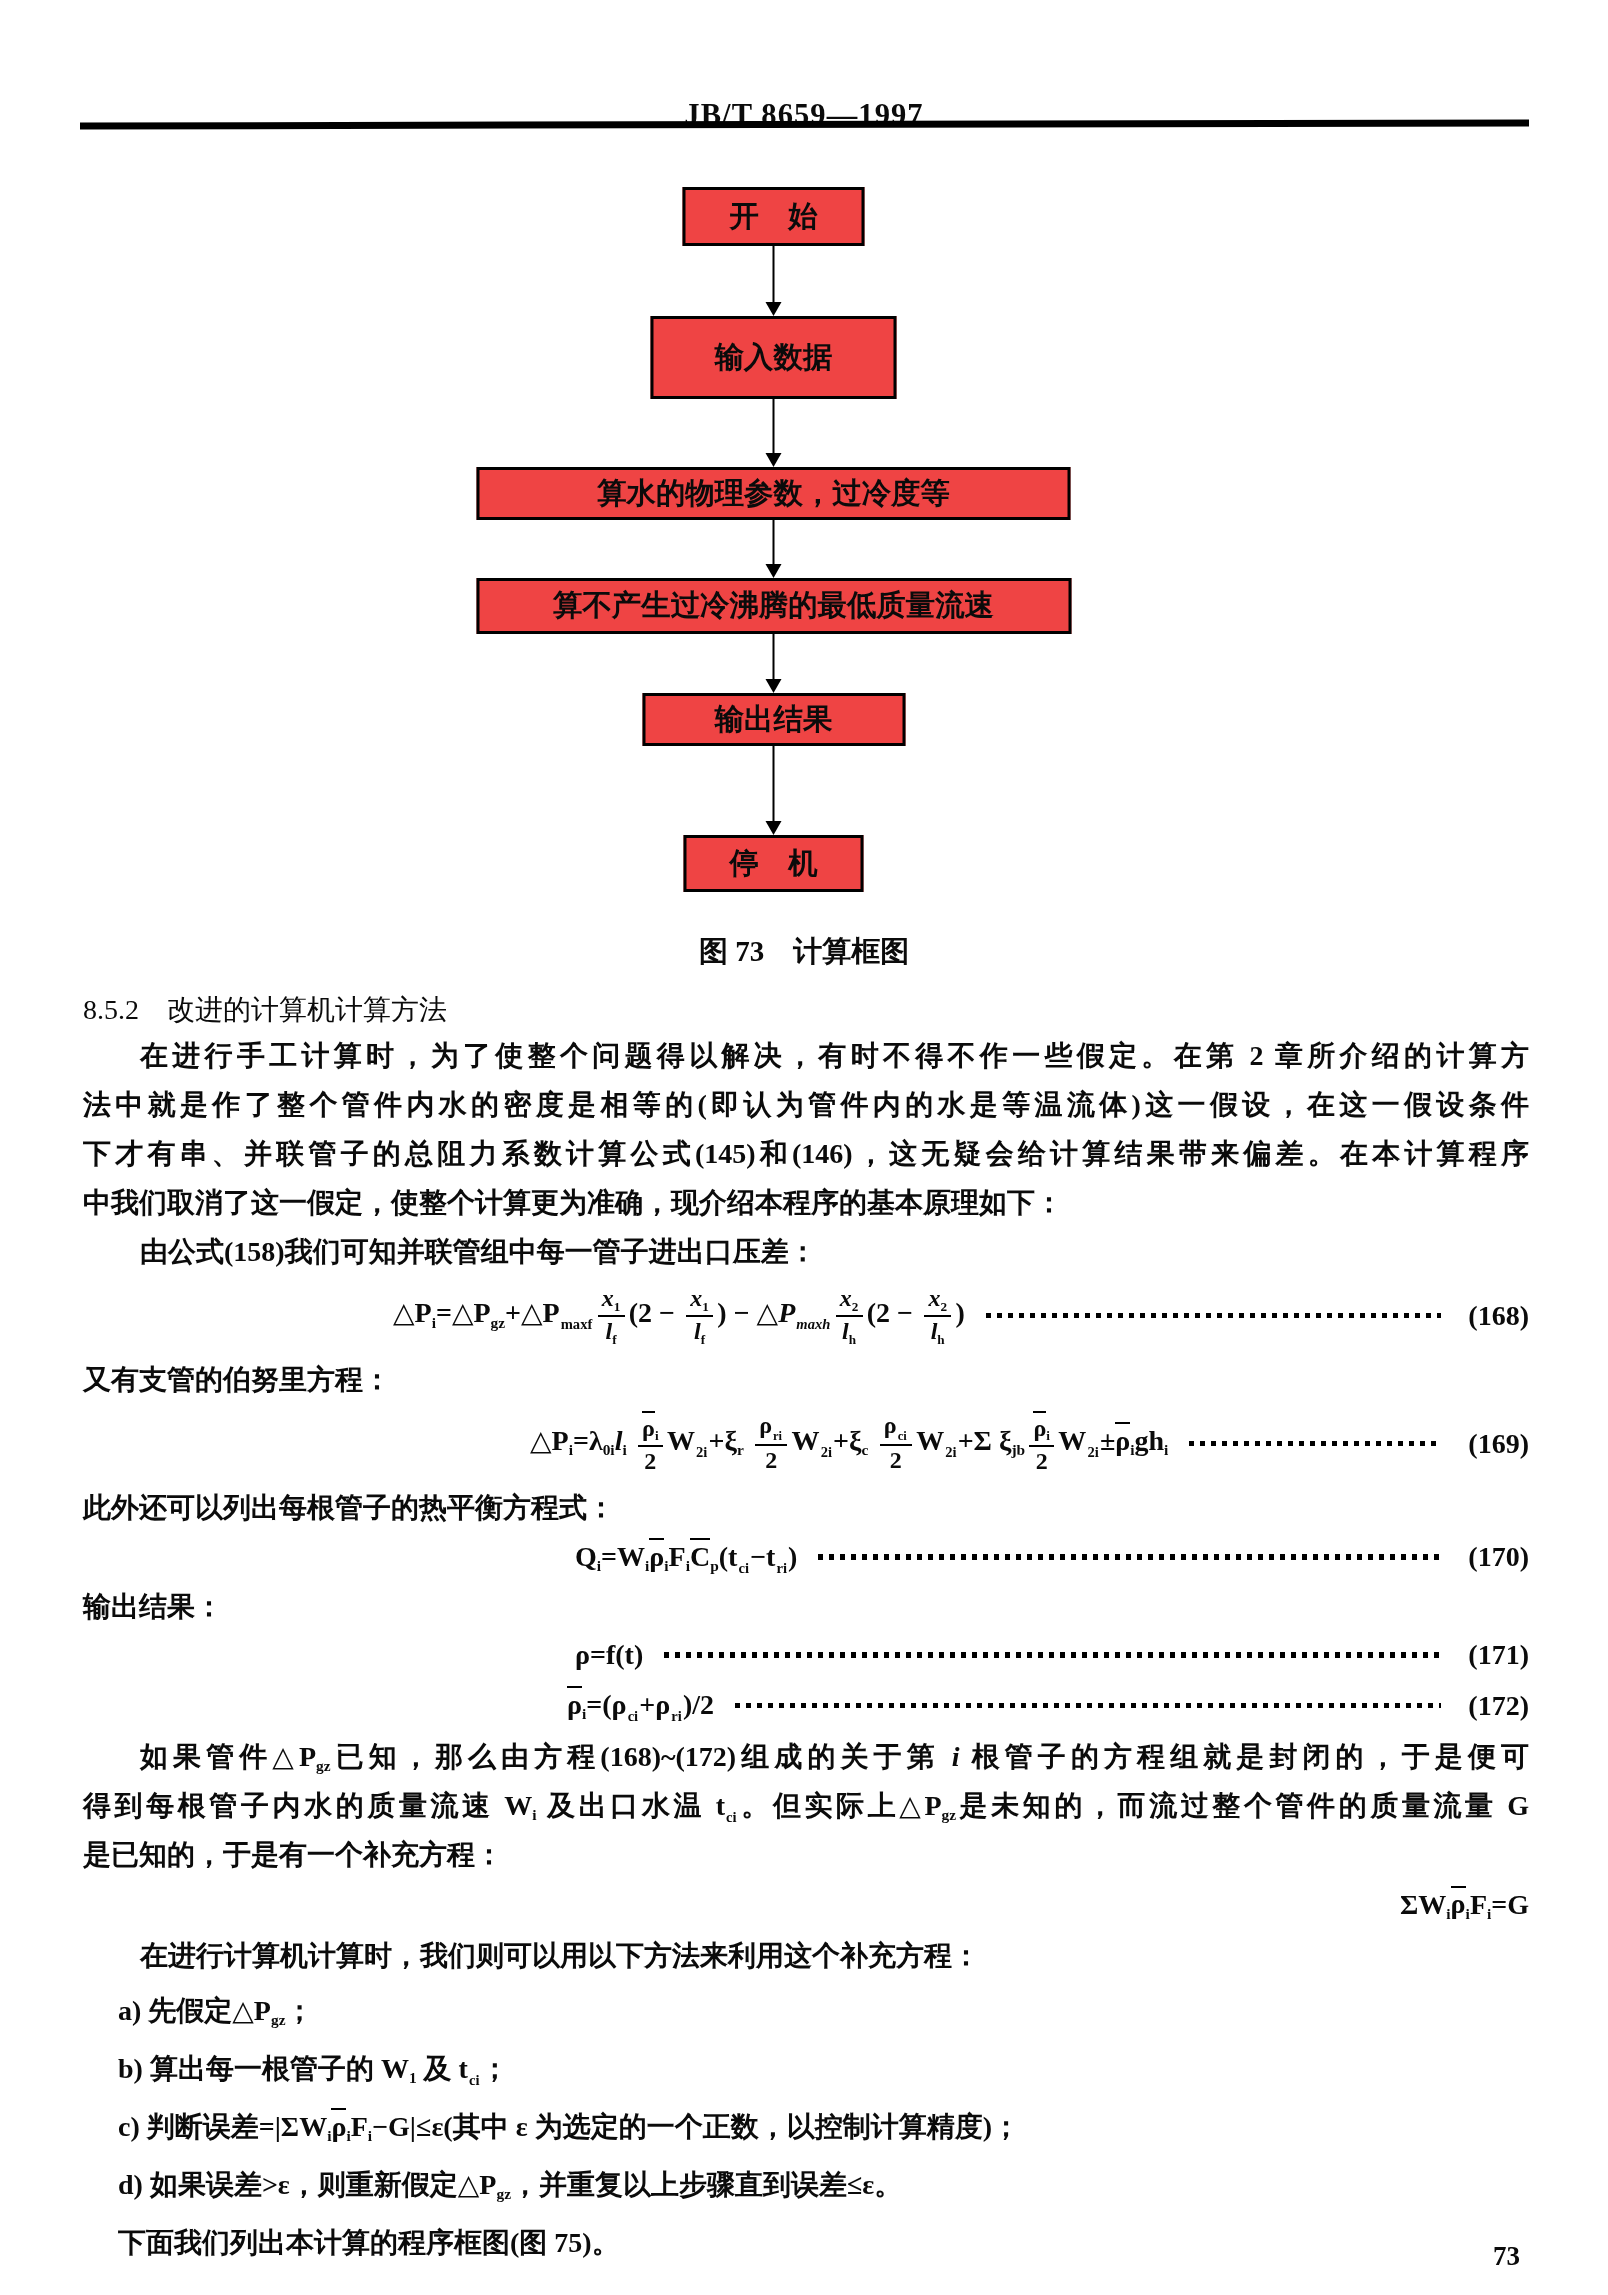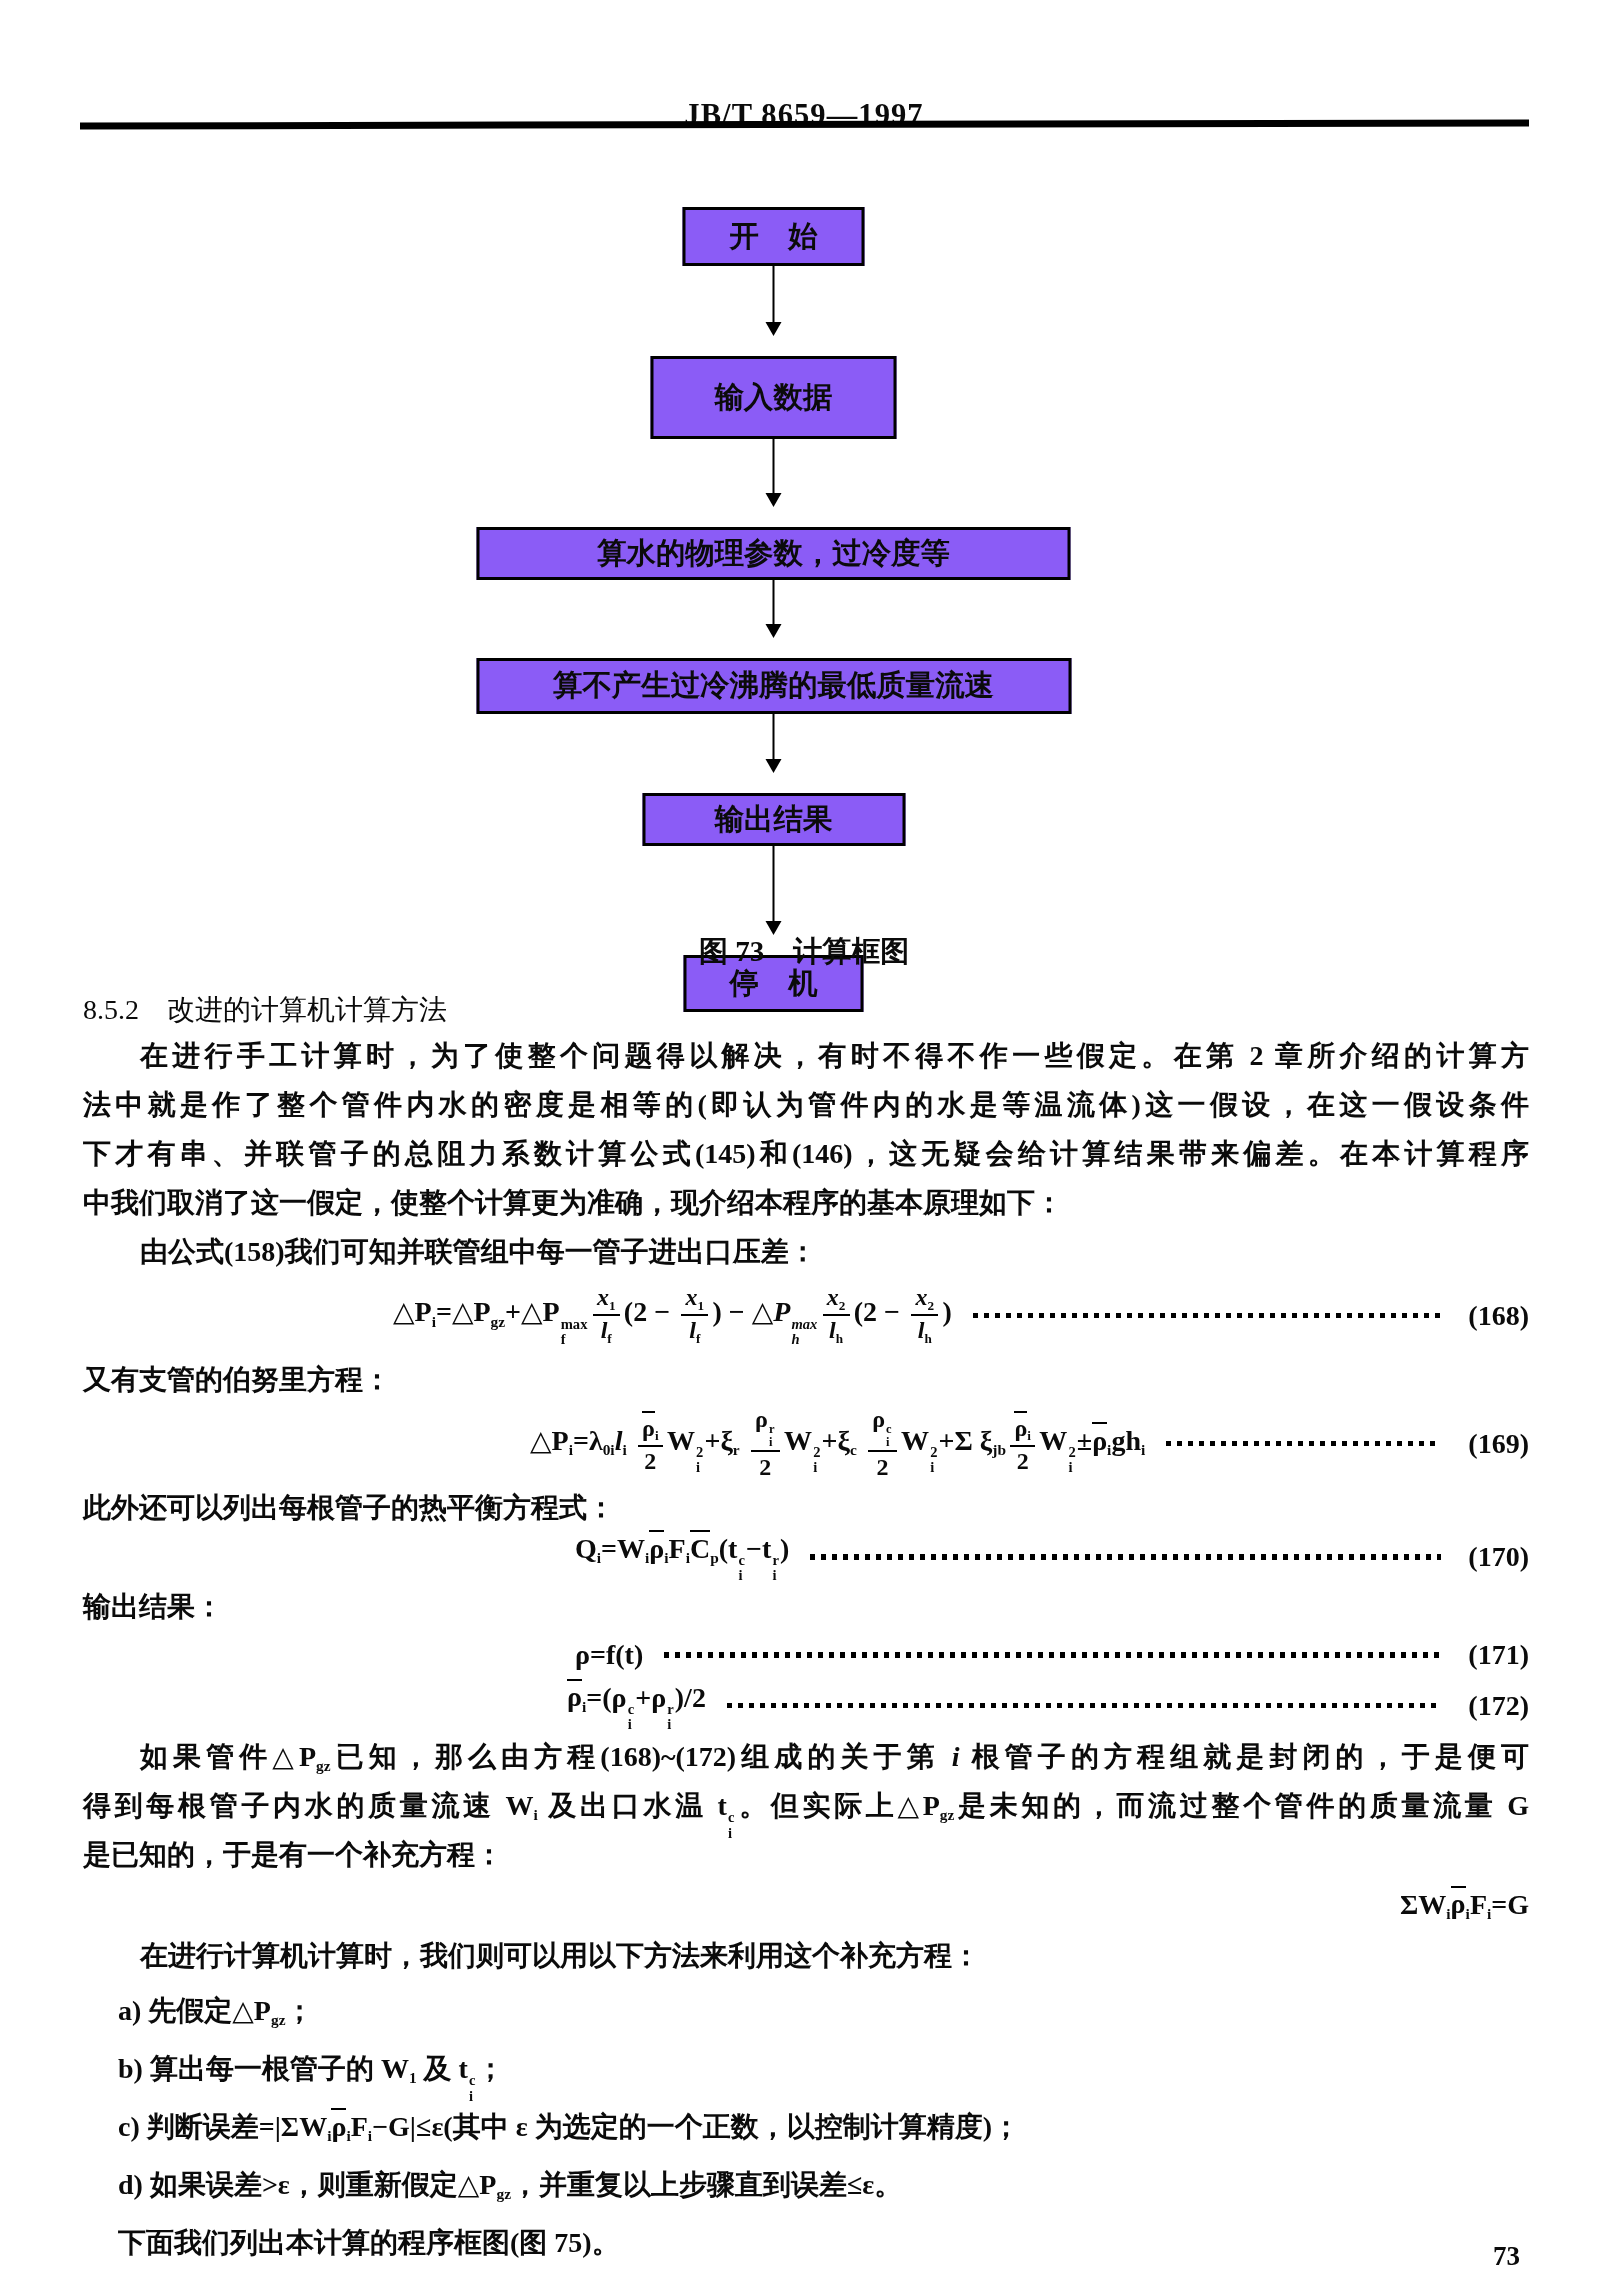--- a/index.html
+++ b/index.html
@@ -12,23 +12,23 @@
   }
   
   .hdr { position:absolute; top:98px; left:0; width:100%;
          text-align:center; font-weight:700; font-size:30.5px; letter-spacing:1.1px; }
   .rule { position:absolute; top:121px; left:80px; width:1449px; height:6.8px;
           background:#000; transform:rotate(-0.12deg); }
   
   .flow { position:absolute; top:187px; left:0; right:0;
           display:flex; flex-direction:column; align-items:center;
           transform:translateX(-30.5px); }
-  .fbox { border:3.2px solid #000; background:#8b5cf6; box-sizing:border-box;
+  .fbox { border:3.2px solid #000; background:#ef4444; box-sizing:border-box;
           display:flex; align-items:center; justify-content:center;
-          font-weight:700; font-size:29.4px; white-space:nowrap;margin-top:20px; }
+          font-weight:700; font-size:29.4px; white-space:nowrap; }
   .b1 { width:182px;  height:59px; }
   .b2 { width:246px;  height:83px; border-width:3.7px; }
   .b3 { width:594px; height:53px; }
   .b4 { width:595px; height:56px; border-width:3.7px; }
   .b5 { width:263px;  height:53px; }
   .b6 { width:180px;  height:57px; }
   .gap { display:flex; flex-direction:column; align-items:center; }
   .g1 { height:70px; } .g2 { height:68px; } .g3 { height:58px; }
   .g4 { height:59px; } .g5 { height:89px; }
   .shaft { flex:1; width:2.1px; background:#000; }
@@ -57,22 +57,22 @@
   .e171 { height:48px;  padding-left:492px; }
   .e172 { height:53px; padding-left:484px; }
   .esupp { height:50px; justify-content:flex-end; }
   
   sub { font-size:0.55em; vertical-align:-0.35em; }
   i { font-family:"Liberation Serif","DejaVu Serif",serif; font-style:italic; }
   .frac { display:inline-flex; flex-direction:column; vertical-align:middle;
           text-align:center; margin:0 4.2px; font-size:24px; line-height:1.15; }
   .fn { border-bottom:2.1px solid #000; padding:0 4.2px 1.1px; }
   .fd { padding-top:1.1px; }
-  .stk { display:inline-flex; flex-direction:column; vertical-align:-0.5em;
-         font-size:0.52em; line-height:1.05; margin:0 1.1px; text-align:left; }
+  .stk { display:inline-flex; flex-direction:row; vertical-align:-0.5em;
+         font-size:0.52em; line-height:1.05; margin:0 1.1px; text-align:center; }
   .stk span { display:block; }
   .ov { display:inline-block; border-top:2.1px solid #000; line-height:1;
         padding-top:2.6px; }
   
   .pgno { position:absolute; top:2241px; right:88px; font-size:27px; font-weight:600; }
 </style>
 </head>
 <body>
 
 <div class="hdr">JB/T 8659—1997</div>

